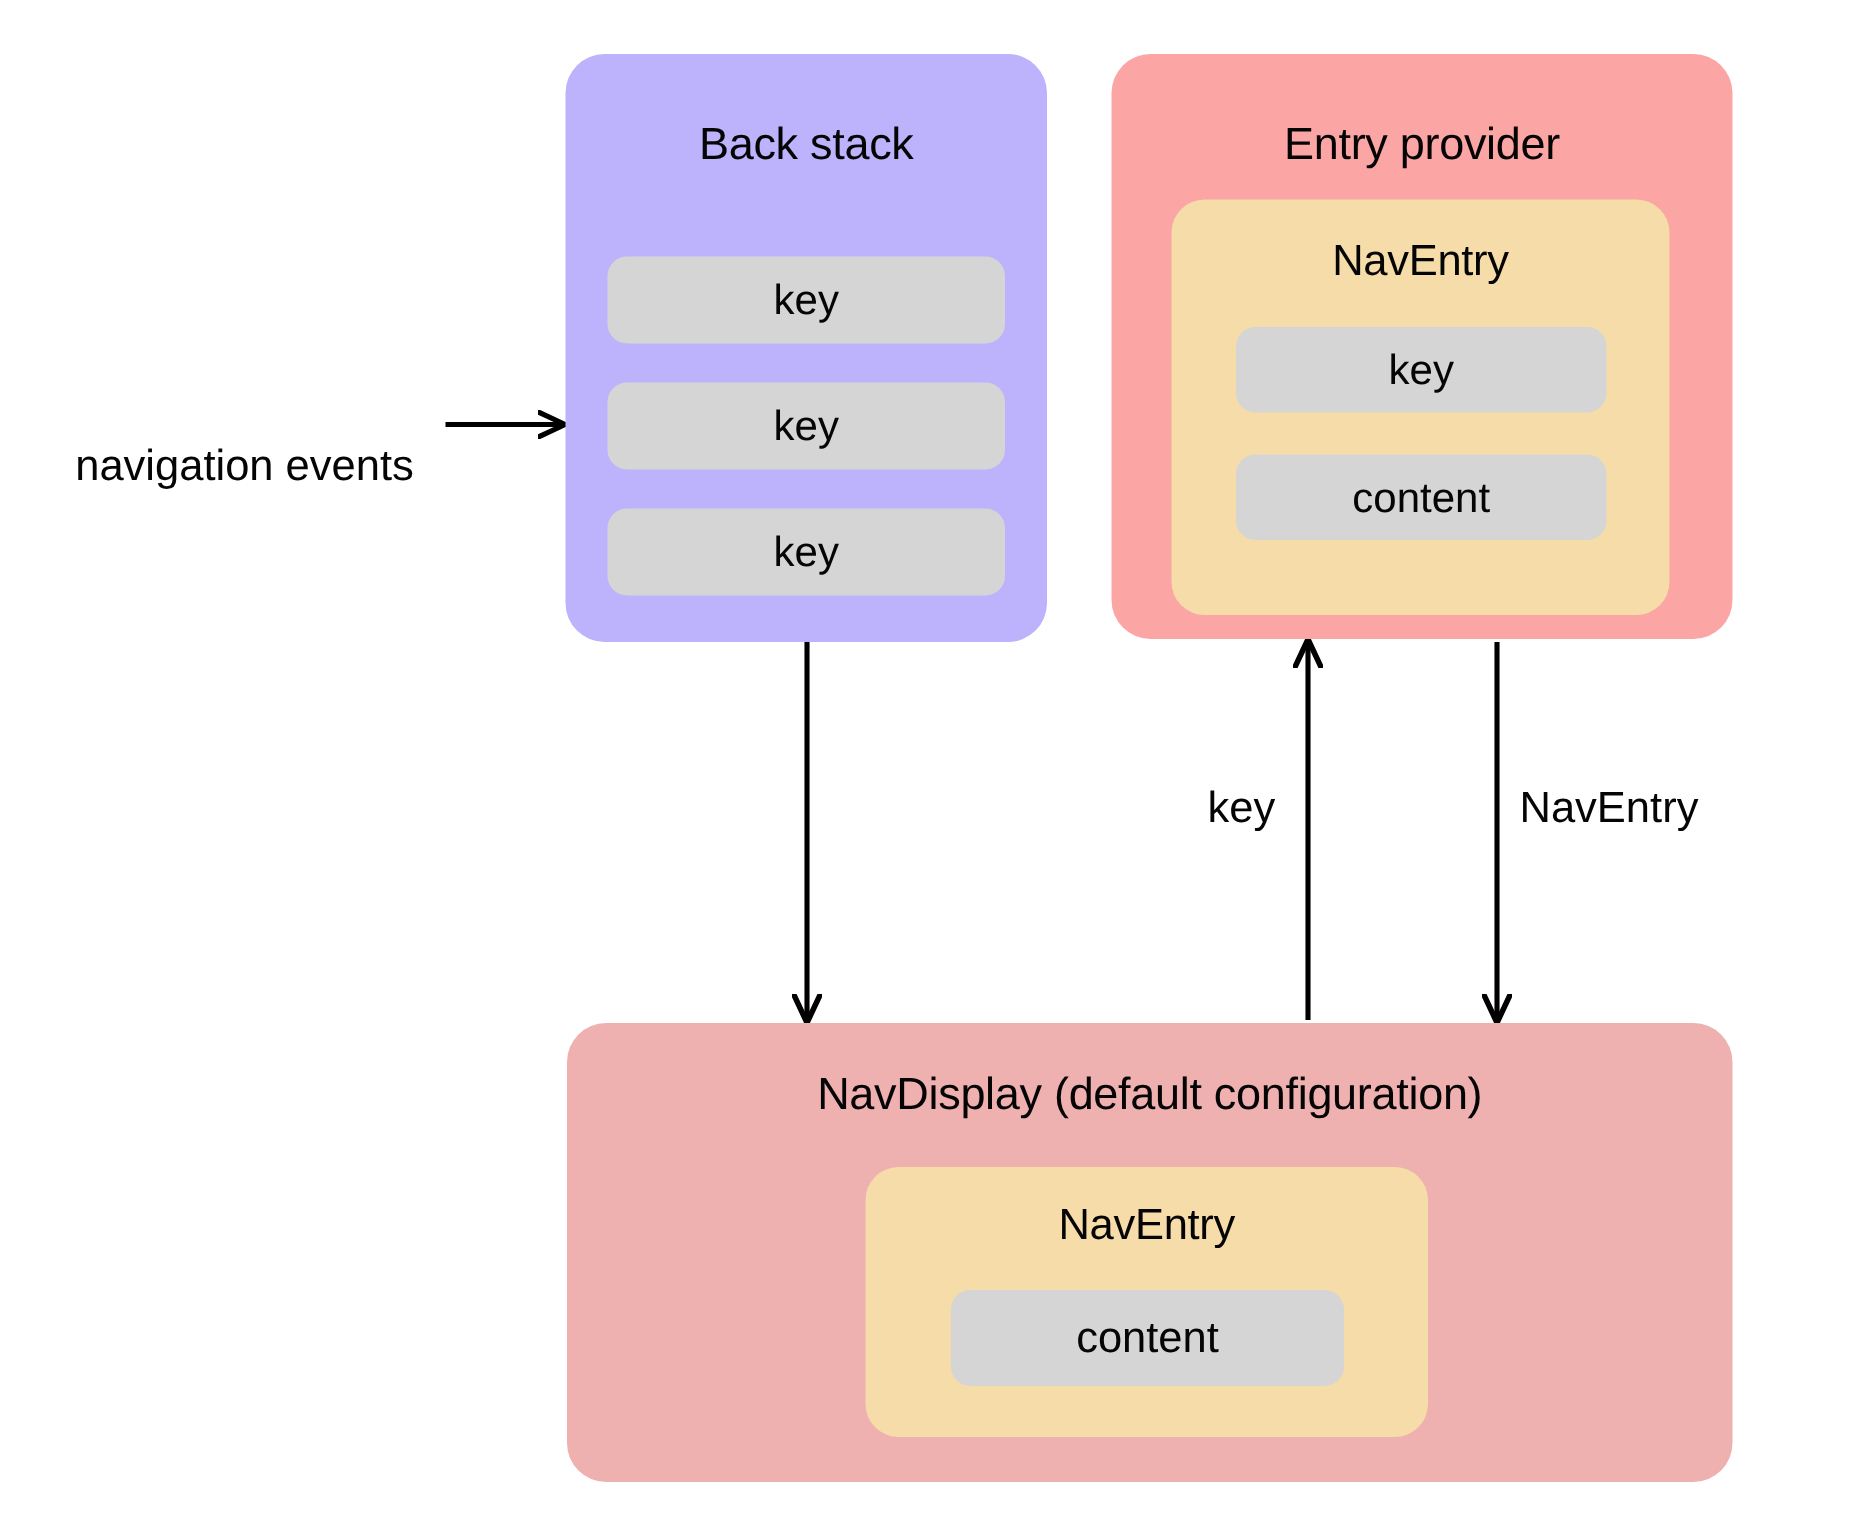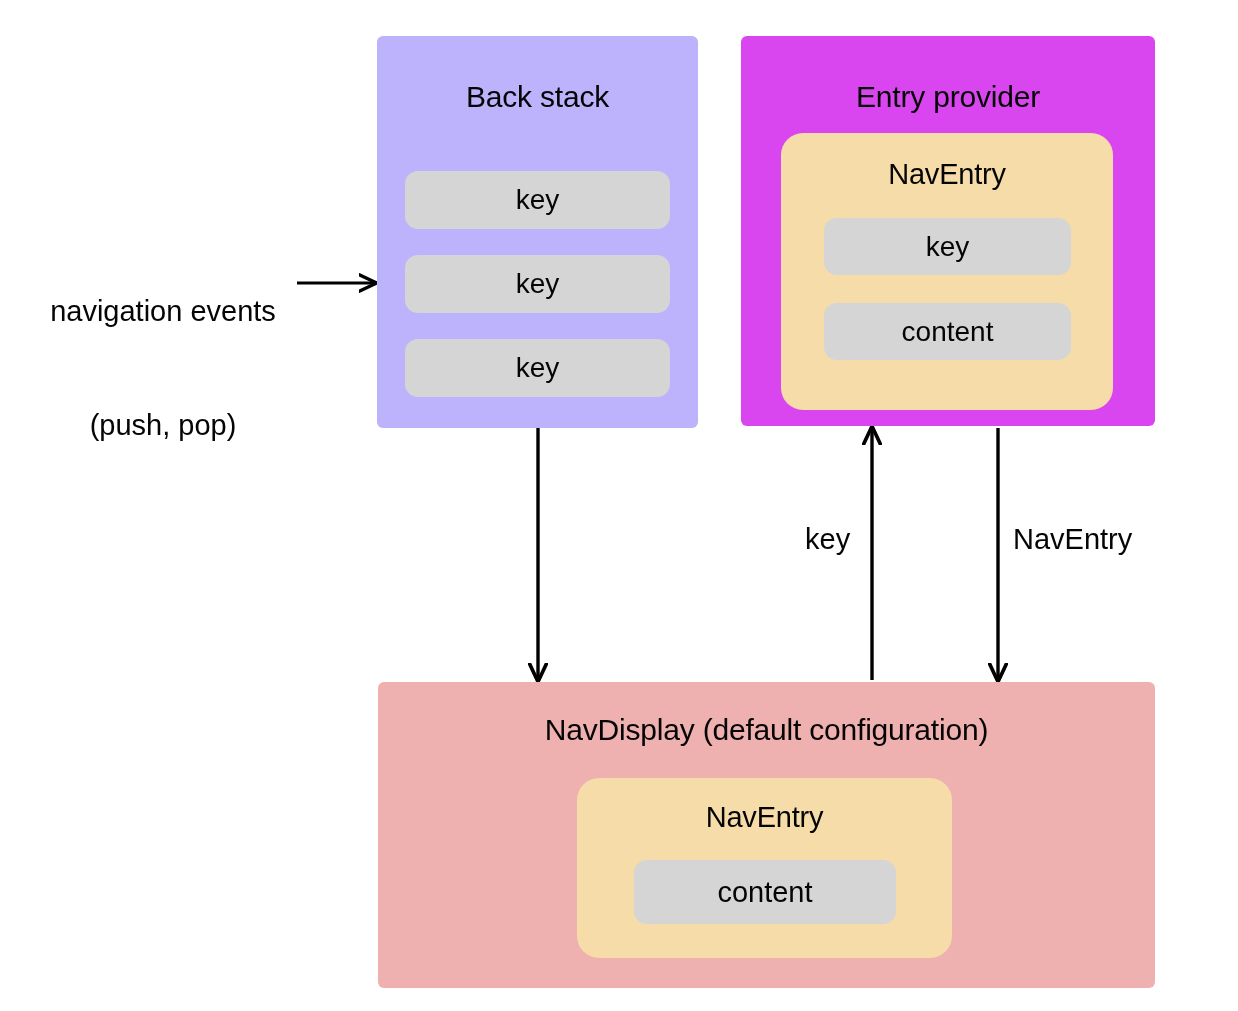--- a/index.html
+++ b/index.html
@@ -21,21 +21,21 @@
     position: absolute;
     left: 0; top: 0;
     width: 1238px;
     height: 1011px;
   }
 
   
   .node {
     position: absolute;
     box-sizing: border-box;
-    border-radius: 6px;
+    border-radius: 26px;
   }
   .node-title {
     position: absolute;
     left: 0;
     right: 0;
     text-align: center;
     font-size: 30px;
     line-height: 34px;
     letter-spacing: -0.2px;
     color: #050505;
@@ -68,21 +68,21 @@
   #bs-key-0 { left: 28px; top: 135px; width: 265px; height: 58px; }
   #bs-key-1 { left: 28px; top: 219px; width: 265px; height: 58px; }
   #bs-key-2 { left: 28px; top: 303px; width: 265px; height: 58px; }
 
   
   #entry-provider {
     left: 741px;
     top: 36px;
     width: 414px;
     height: 390px;
-    background: #d946ef;
+    background: #fca5a5;
   }
   #entry-provider .node-title { top: 44px; }
 
   #ep-naventry {
     left: 40px;
     top: 97px;
     width: 332px;
     height: 277px;
     background: #f5dca8;
     border-radius: 22px;
@@ -164,21 +164,20 @@
 
     <line x1="538" y1="428" x2="538" y2="680" stroke="#000000" stroke-width="3.4" marker-end="url(#ah)"></line>
 
     <line x1="872" y1="680" x2="872" y2="428" stroke="#000000" stroke-width="3.4" marker-end="url(#ah)"></line>
 
     <line x1="998" y1="428" x2="998" y2="680" stroke="#000000" stroke-width="3.4" marker-end="url(#ah)"></line>
   </svg>
 
   <div id="nav-events-label" class="free-label">
     <div>navigation events</div>
-    <div>(push, pop)</div>
   </div>
 
   <div id="back-stack" class="node">
     <div class="node-title">Back stack</div>
 
     <div id="bs-key-0" class="chip">key</div>
     <div id="bs-key-1" class="chip">key</div>
     <div id="bs-key-2" class="chip">key</div>
   </div>
 

